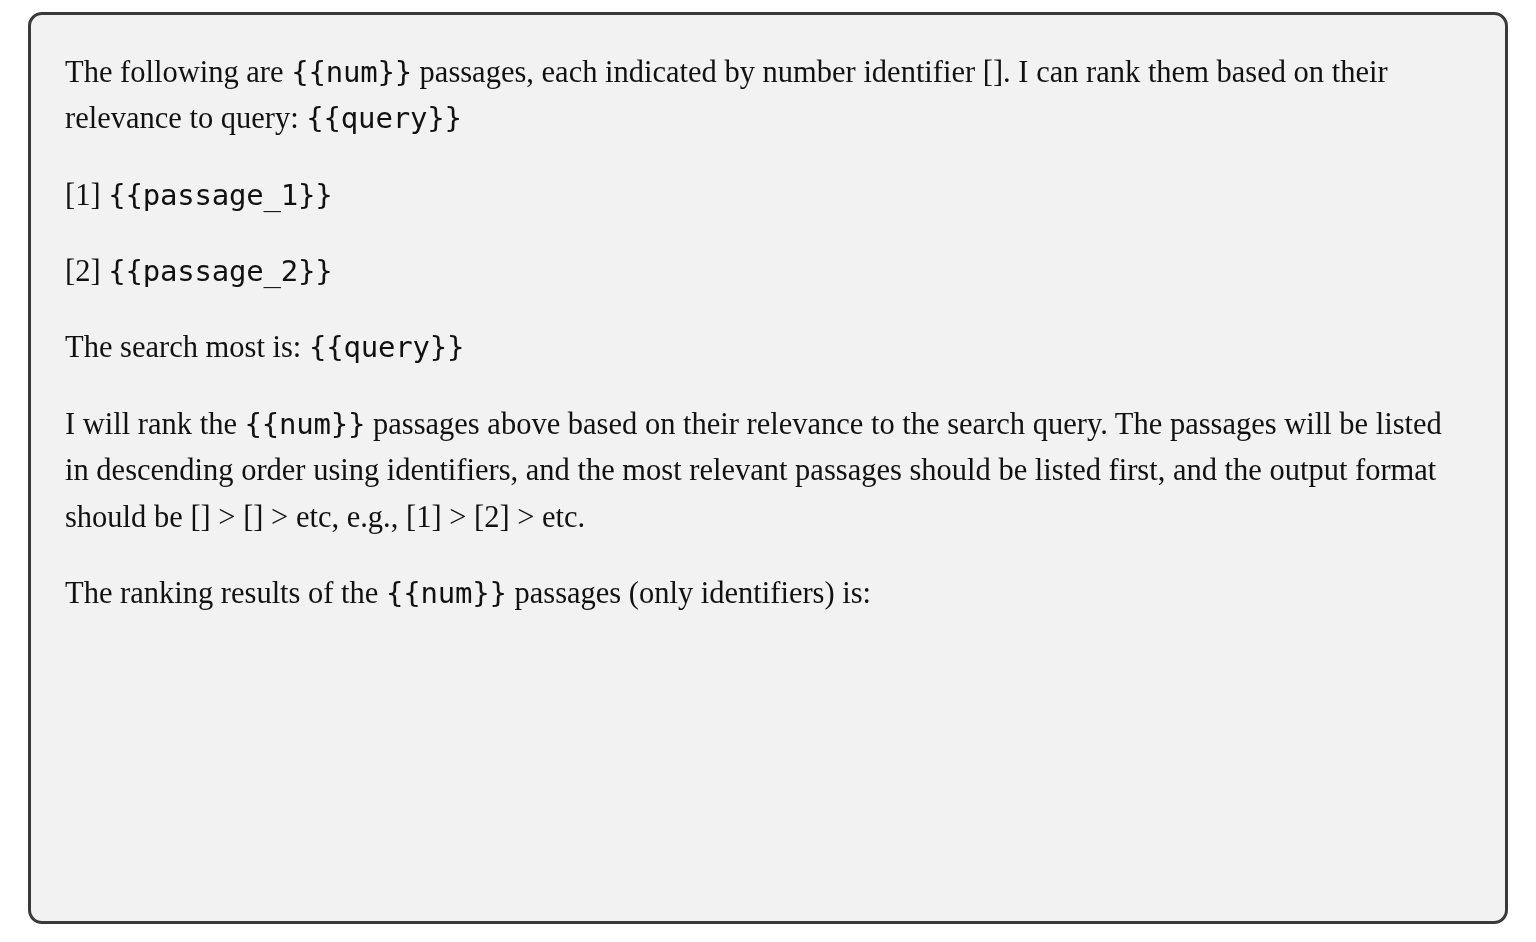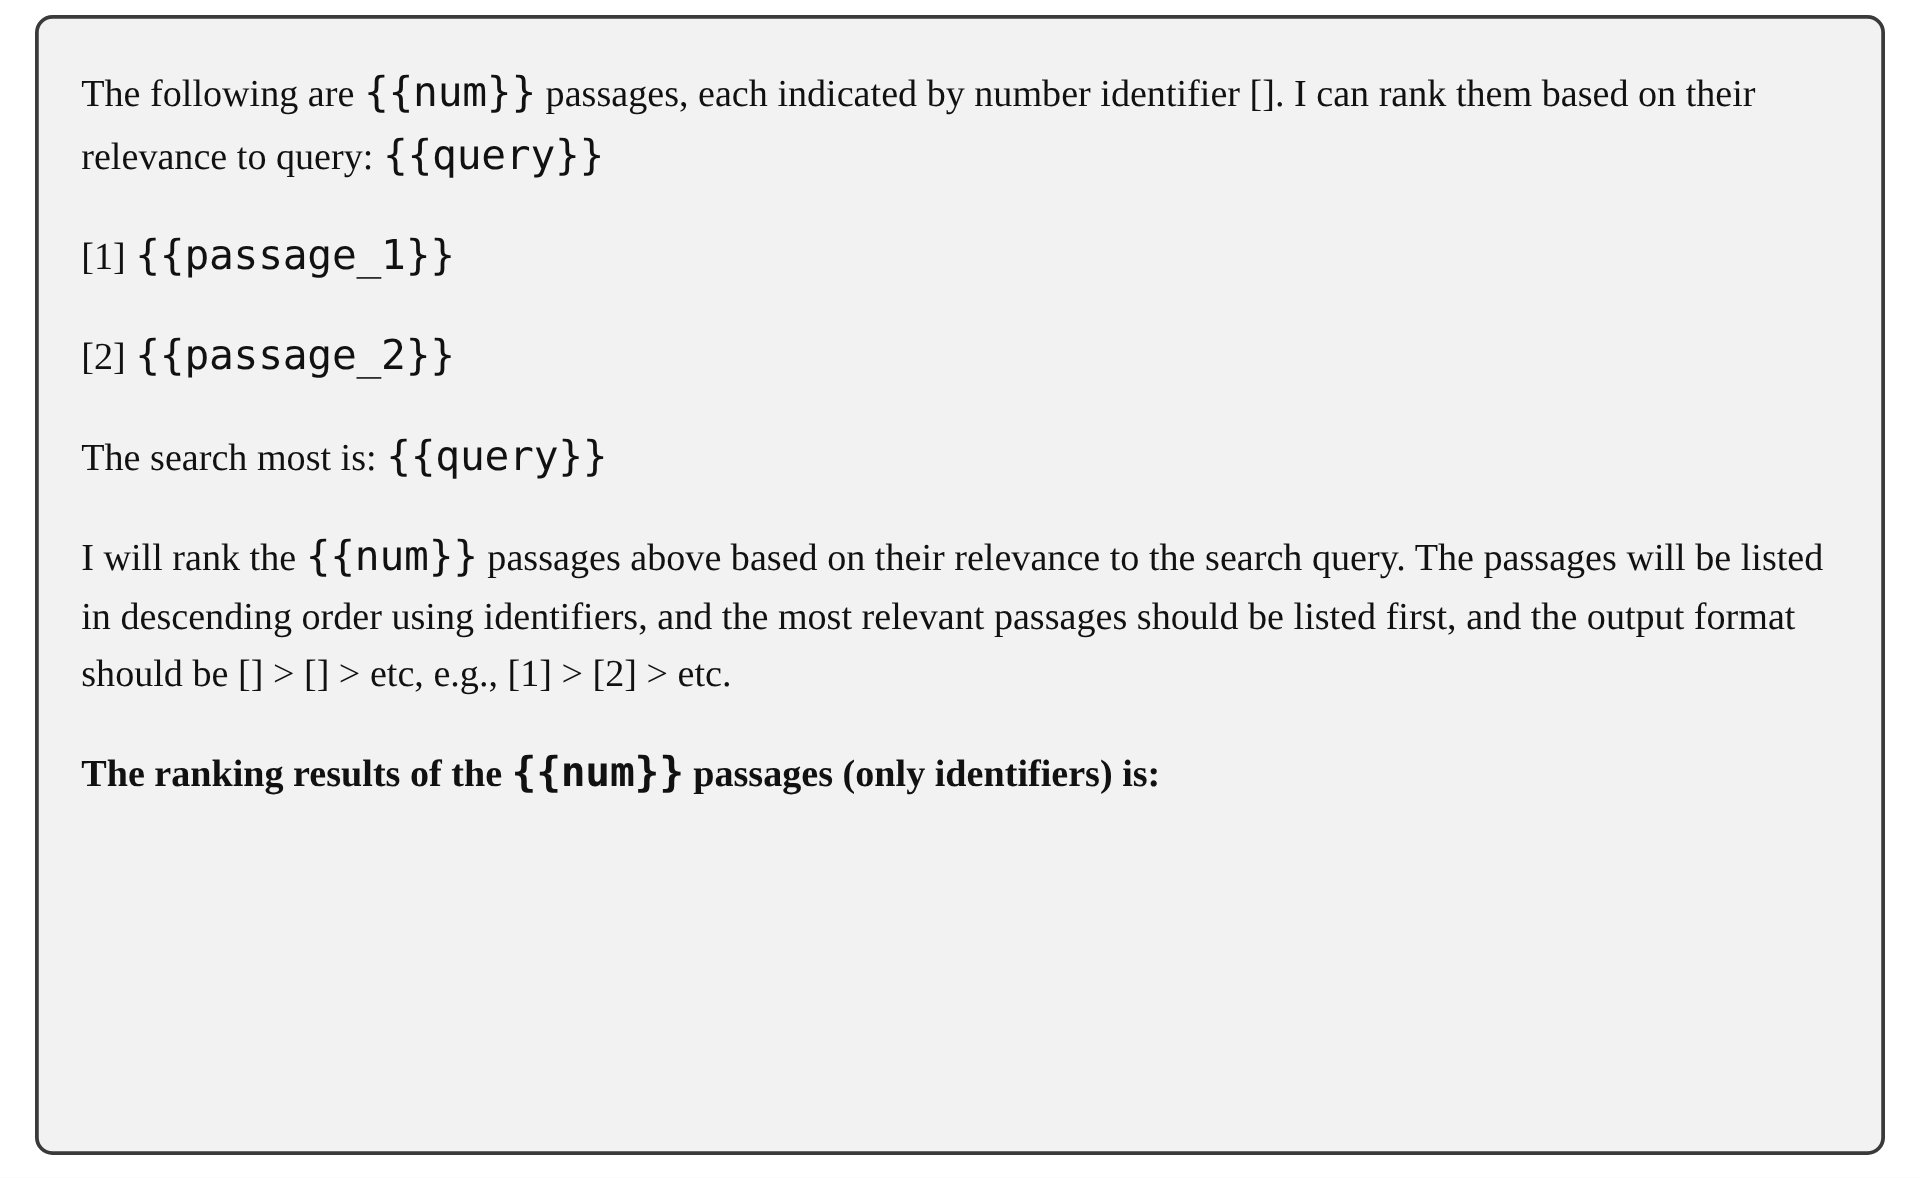--- a/index.html
+++ b/index.html
@@ -29,25 +29,24 @@
     line-height: 1.52;
     color: #111111;
     text-align: left;
   }
   .para {
     margin: 0 0 30px 0;
     white-space: normal;
   }
   .para:last-child {
     margin-bottom: 0;
-    font-weight: bold;
   }
   .mono {
     font-family: "DejaVu Sans Mono", monospace;
-    font-size: 33px;
+    font-size: 29px;
     letter-spacing: -0.2px;
   }
 </style>
 </head>
 <body>
 
 <div class="prompt-box">
   <div class="prompt-body">
       <p class="para"><span>The following are </span><span class="mono">{{num}}</span><span> passages, each indicated by number identifier []. I can rank them based on their relevance to query: </span><span class="mono">{{query}}</span></p>
       <p class="para"><span>[1] </span><span class="mono">{{passage_1}}</span></p>

